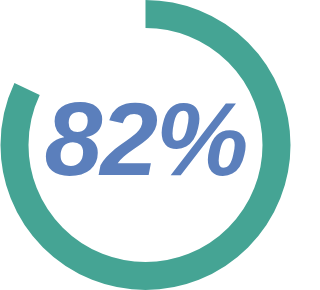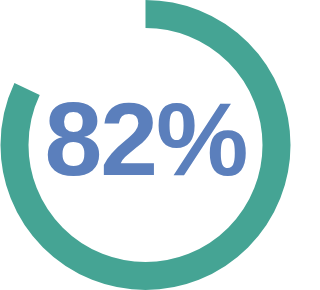--- a/index.html
+++ b/index.html
@@ -36,20 +36,21 @@
   #percent-label {
     position: absolute;
     left: 0;
     top: 0;
     width: 291px;
     height: 282px;
     display: flex;
     align-items: center;
     justify-content: center;
     pointer-events: none;
+    font-style: italic;
   }
   #percent-value {
     font-family: "Liberation Sans", sans-serif;
     font-weight: bold;
     font-size: 104px;
     line-height: 1;
     letter-spacing: -2px;
     color: #5b7fbc;
     white-space: nowrap;
     transform: translateY(-2px);

